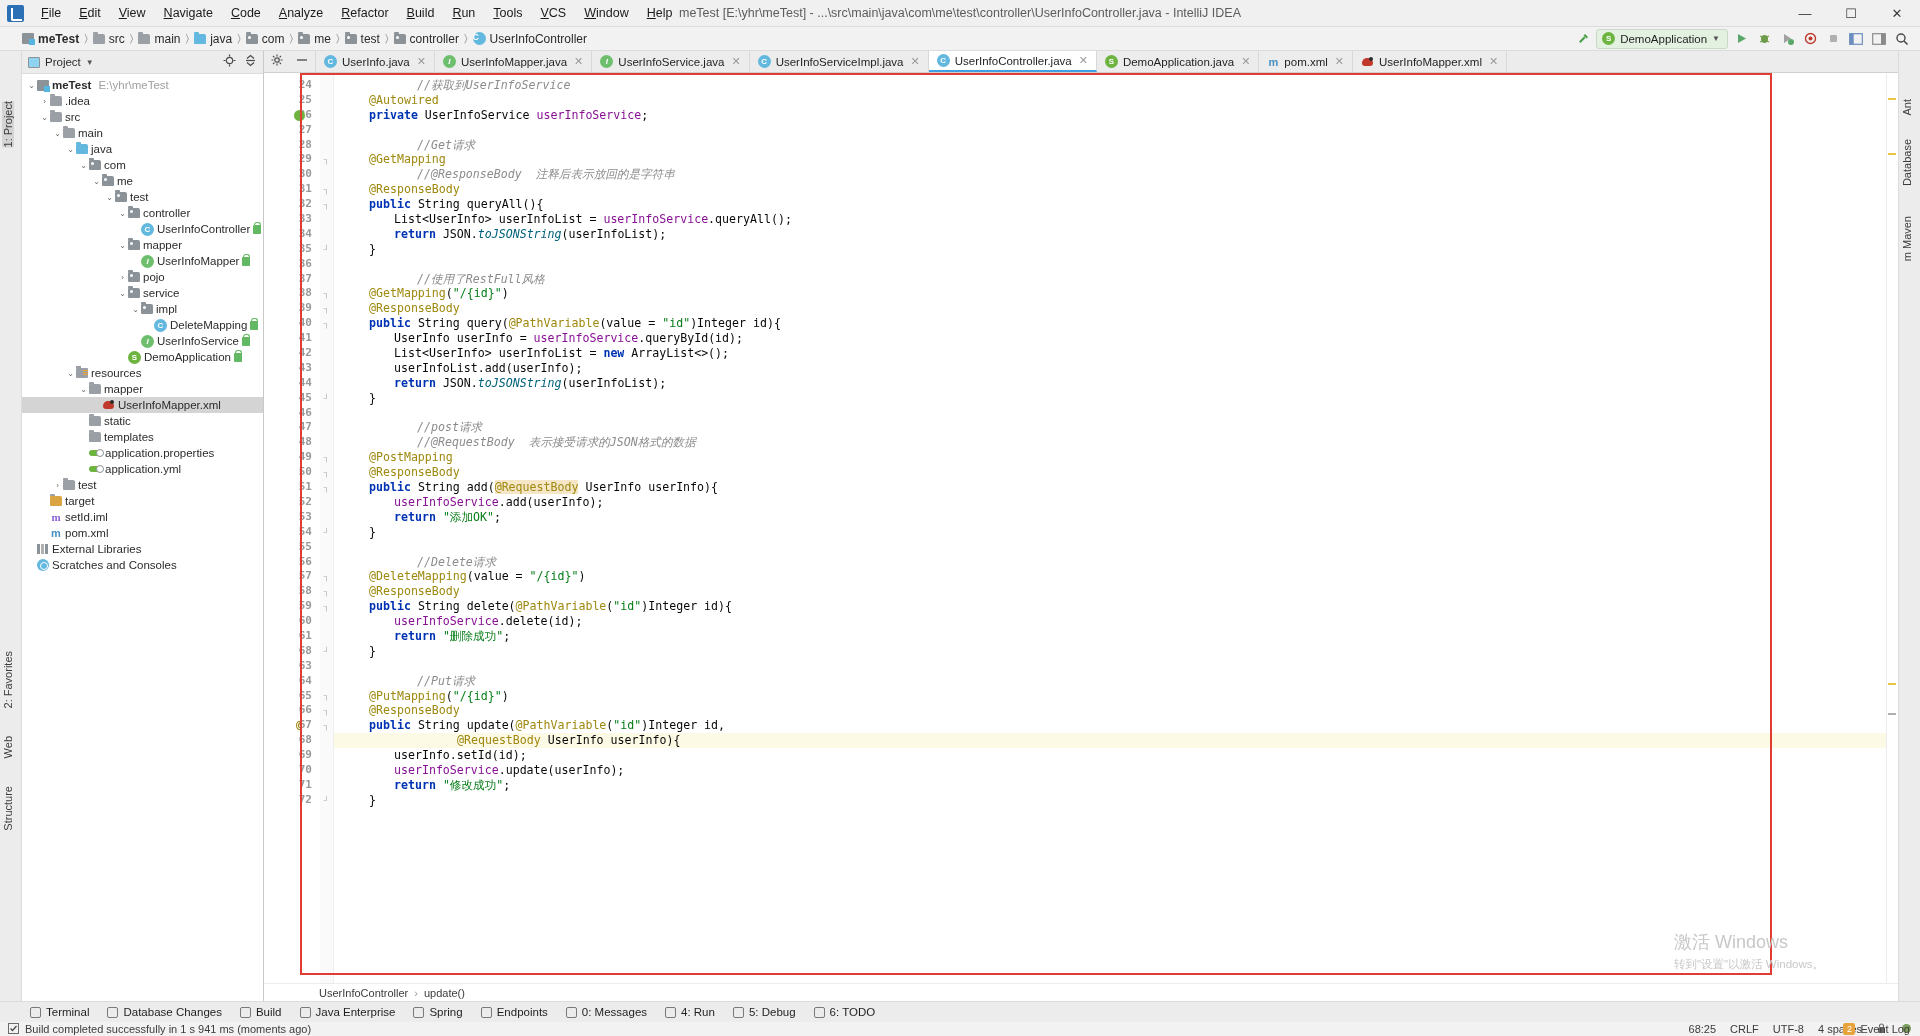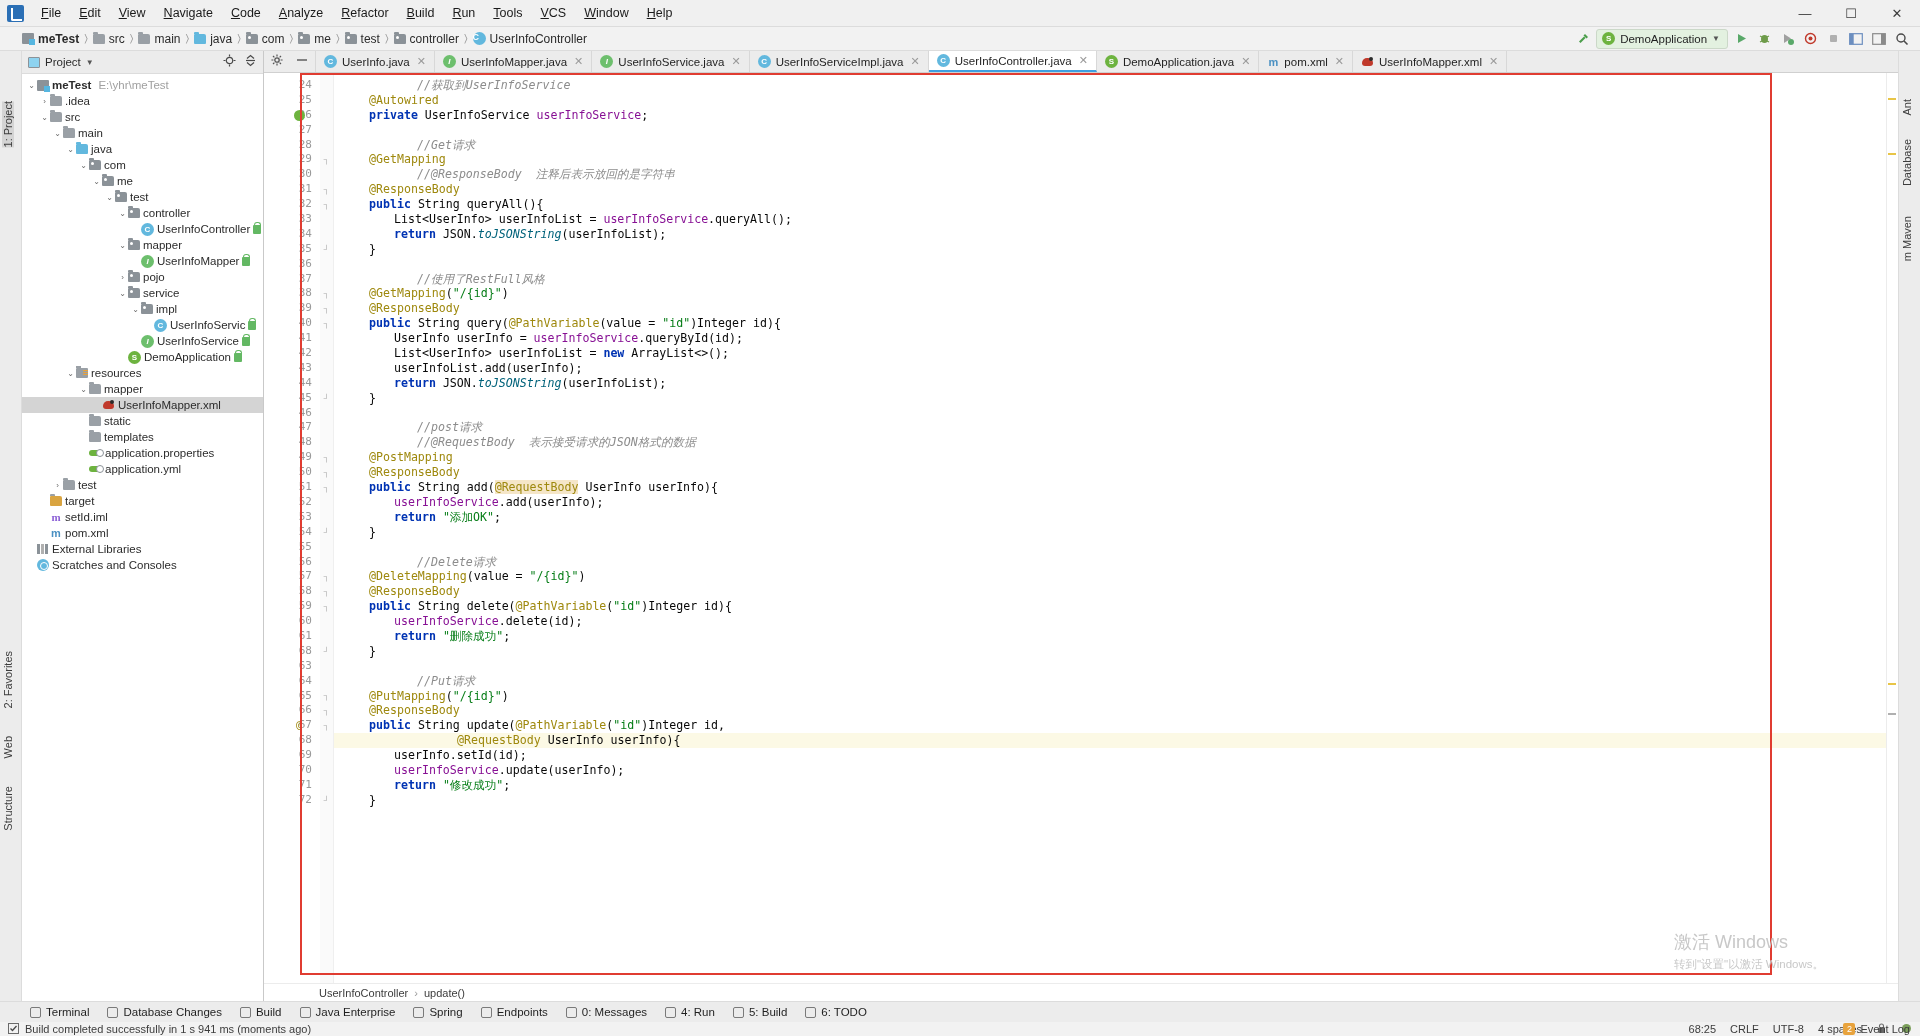--- a/index.html
+++ b/index.html
@@ -115,21 +115,21 @@
   .tabs-lead { width:52px; display:flex; align-items:center; justify-content:space-around;
       border-right:1px solid #d8d8d8; color:#555; font-size:12px;}
   .tab { display:flex; align-items:center; gap:5px; padding:0 8px; font-size:11.5px;
       border-right:1px solid #d8d8d8; background:#ececec; color:#1f1f1f; white-space:nowrap;}
   .tab.active { background:#fff; border-bottom:2px solid #3f9fe0; }
   .tab .x { color:#9a9a9a; font-size:11px; margin-left:2px; }
 
   .editor { flex:1; display:flex; background:#fff; position:relative; overflow:hidden; }
   .gutter { width:56px; background:#fff; flex:none; text-align:right;
       font-family:"DejaVu Sans Mono", monospace; font-size:11px; color:#999; padding-top:5px;}
-  .gutter .gl { height:14.9px; line-height:14.9px; padding-right:8px; position:relative;}
+  .gutter .gl { height:14.9px; line-height:14.9px; padding-right:8px; position:relative;font-weight:bold;}
   .fold-col { width:14px; background:#fafafa; border-right:1px solid #efefef; flex:none;
       padding-top:5px;}
   .fold-col .fl { height:14.9px; display:flex; align-items:center; justify-content:center;
       font-size:8px; color:#a8a8a8;}
   .code { flex:1; padding-top:5px; font-family:"DejaVu Sans Mono", monospace;
       font-size:11.6px; line-height:14.9px; white-space:pre; overflow:hidden; position:relative;}
   .code .ln { height:14.9px; padding-left:10px; }
   .code .ln.hl { background:#fcf9e5;padding-left:48px; }
   .kw { color:#0033b3; font-weight:bold; }
   .ann { color:#9e880d; }
@@ -179,20 +179,21 @@
       <div class="menu-item"><u>C</u>ode</div>
       <div class="menu-item"><u>A</u>nalyze</div>
       <div class="menu-item"><u>R</u>efactor</div>
       <div class="menu-item"><u>B</u>uild</div>
       <div class="menu-item"><u>R</u>un</div>
       <div class="menu-item"><u>T</u>ools</div>
       <div class="menu-item"><u>V</u>CS</div>
       <div class="menu-item"><u>W</u>indow</div>
       <div class="menu-item"><u>H</u>elp</div>
     </div>
+  <div class="win-title">meTest [E:\yhr\meTest] - ...\src\main\java\com\me\test\controller\UserInfoController.java - IntelliJ IDEA</div>
   <div class="win-ctl">
     <div class="wb">—</div>
     <div class="wb">☐</div>
     <div class="wb close">✕</div>
   </div>
 </div>
 
 <div class="navbar">
   <div class="crumb" id="crumb-root">
       <span style="display: flex; align-items: center;">
@@ -432,21 +433,21 @@
         <div class="tnode">
           <span style="width:108px;flex:none"></span>
           <span class="arrow">⌄</span>
           <span class="fold-ic dark"></span>
           <span class="tlabel">impl</span>
         </div>
         <div class="tnode">
           <span style="width:121px;flex:none"></span>
           <span class="arrow"></span>
           <span class="ic-cls">C</span>
-          <span class="tlabel">UserInfoServic</span>
+          <span class="tlabel">DeleteMapping</span>
           <span class="badge-lock"></span>
         </div>
         <div class="tnode">
           <span style="width:108px;flex:none"></span>
           <span class="arrow"></span>
           <span class="ic-if">I</span>
           <span class="tlabel">UserInfoService</span>
           <span class="badge-lock"></span>
         </div>
         <div class="tnode">
@@ -757,21 +758,21 @@
     <div class="bt">
       <span style="width:11px;height:11px;display:inline-block;border:1px solid #7a7a7a;border-radius:2px"></span>
       <span>0: Messages</span>
     </div>
     <div class="bt">
       <span style="width:11px;height:11px;display:inline-block;border:1px solid #7a7a7a;border-radius:2px"></span>
       <span>4: Run</span>
     </div>
     <div class="bt">
       <span style="width:11px;height:11px;display:inline-block;border:1px solid #7a7a7a;border-radius:2px"></span>
-      <span>5: Build</span>
+      <span>5: Debug</span>
     </div>
     <div class="bt">
       <span style="width:11px;height:11px;display:inline-block;border:1px solid #7a7a7a;border-radius:2px"></span>
       <span>6: TODO</span>
     </div>
   </div>
 
 <div class="status">
   <span>
     <svg width="11" height="11" viewBox="0 0 11 11">

